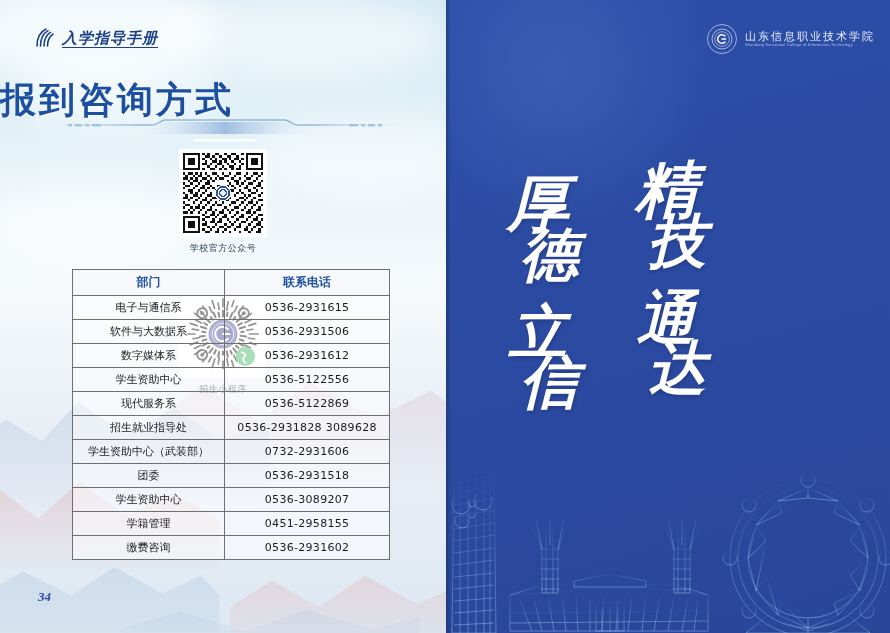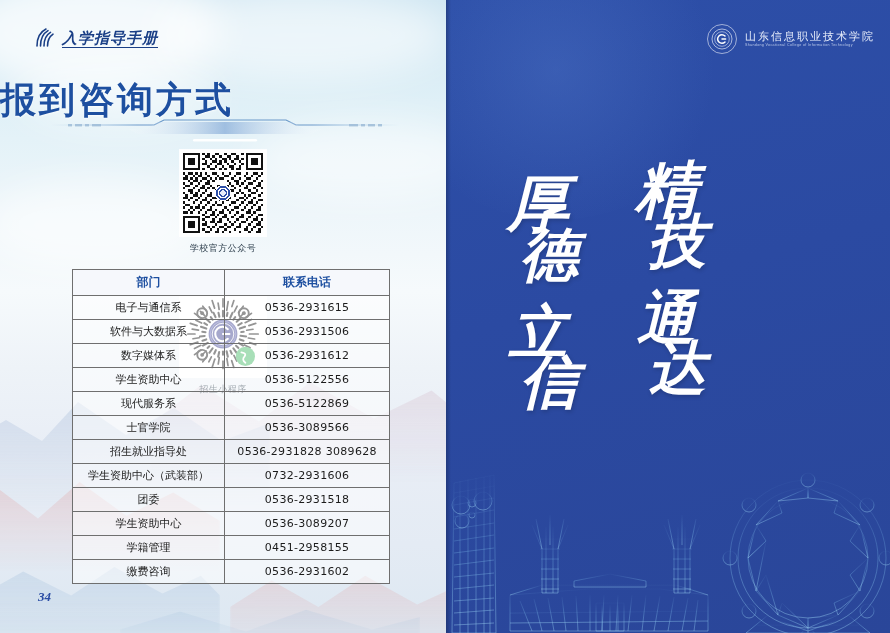--- a/index.html
+++ b/index.html
@@ -737,24 +737,20 @@
           </tr>
           <tr>
             <td class="dept">学生资助中心</td>
             <td class="tel">0536-5122556</td>
           </tr>
           <tr>
             <td class="dept">现代服务系</td>
             <td class="tel">0536-5122869</td>
           </tr>
           <tr>
-            <td class="dept">士官学院</td>
-            <td class="tel">0536-3089566</td>
-          </tr>
-          <tr>
             <td class="dept">招生就业指导处</td>
             <td class="tel">0536-2931828 3089628</td>
           </tr>
           <tr>
             <td class="dept">学生资助中心（武装部）</td>
             <td class="tel">0732-2931606</td>
           </tr>
           <tr>
             <td class="dept">团委</td>
             <td class="tel">0536-2931518</td>

